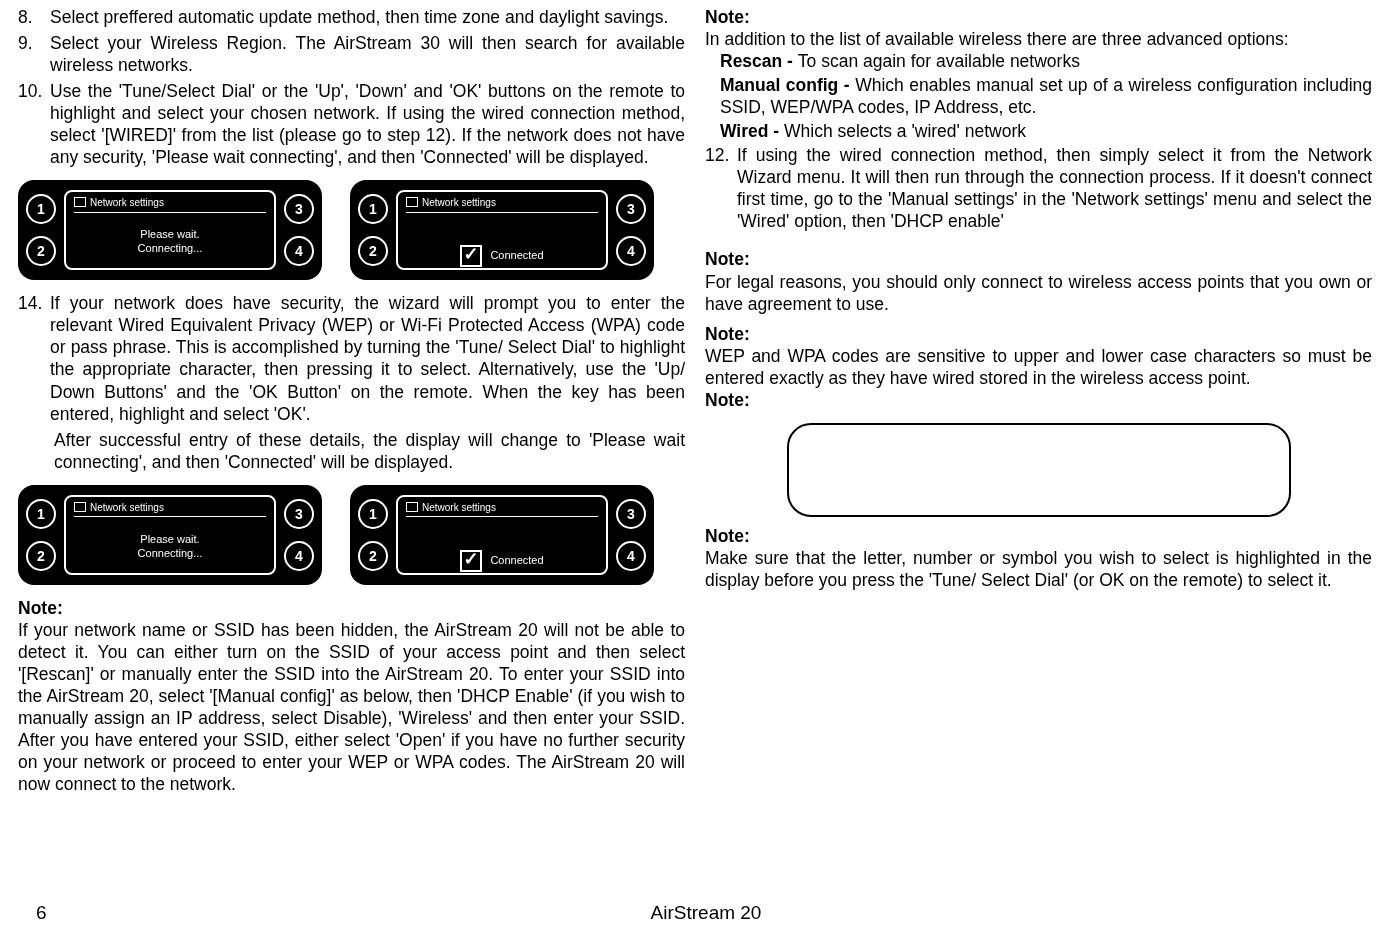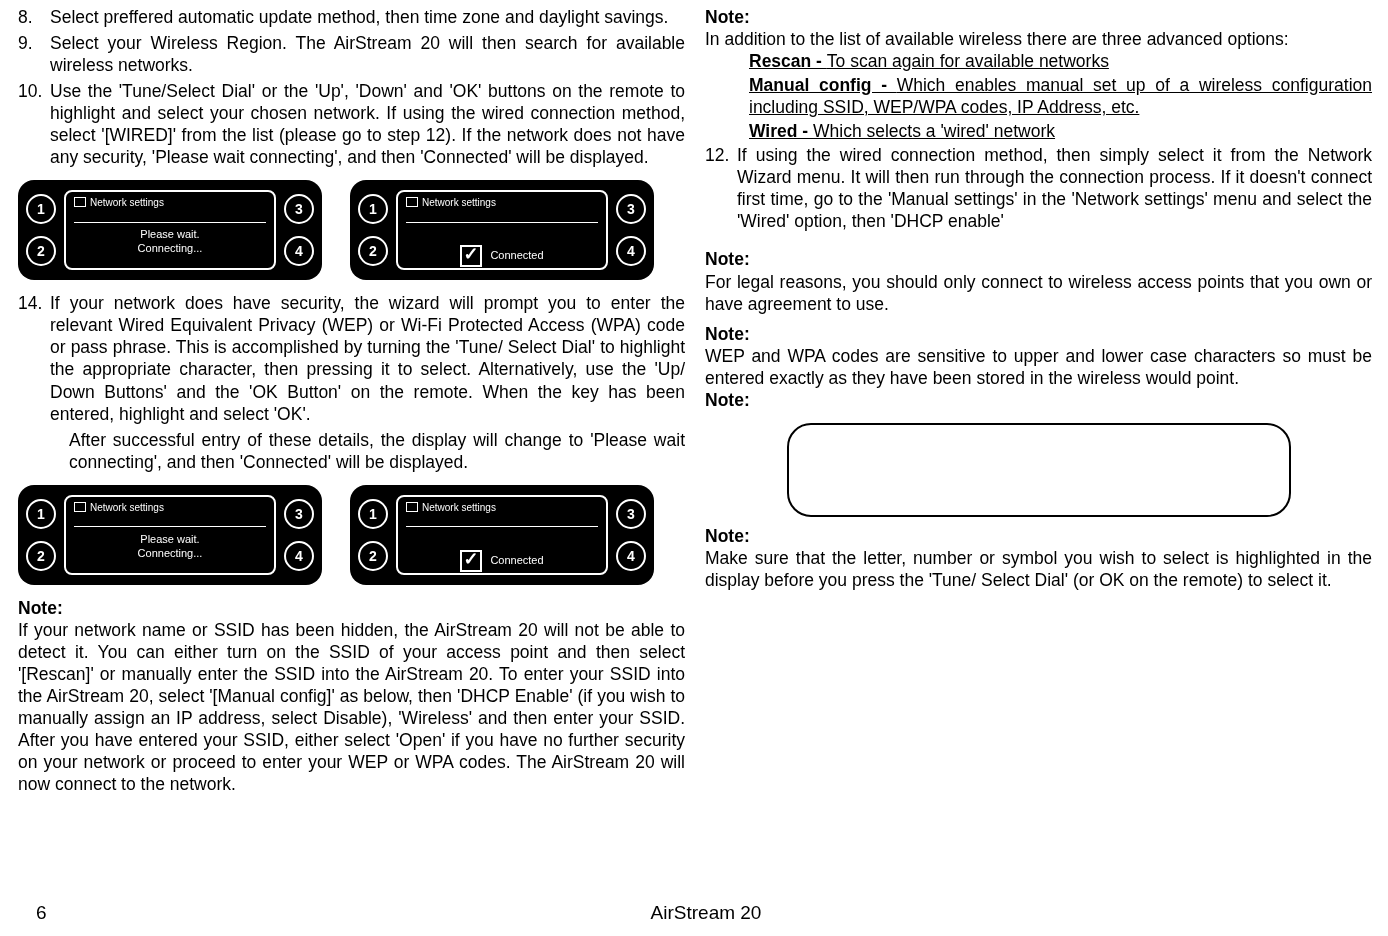--- a/index.html
+++ b/index.html
@@ -28,22 +28,22 @@
     display: flex;
     margin-bottom: 4px;
     text-align: justify;
   }
   .list-num {
     min-width: 32px;
   }
   .list-body { flex:1; text-align: justify; }
   .just { text-align: justify; }
   .note-label { font-weight: bold; }
-  .indent { margin-left: 51px; text-align: justify; }
-  .indent2 { margin-left: 44px; text-align: justify; margin-bottom:2px;text-decoration:underline;}
+  .indent { margin-left: 36px; text-align: justify; }
+  .indent2 { margin-left: 15px; text-align: justify; margin-bottom:2px;}
   .b { font-weight: bold; }
   
   .device-row {
     display:flex;
     gap: 28px;
     justify-content: flex-start;
     margin: 12px 0 12px 0;
   }
   .device {
     background: #000;
@@ -78,21 +78,21 @@
     bottom: 10px;
     border: 2px solid #fff;
     border-radius: 8px;
     color: #fff;
   }
   .screen .title-bar {
     position:absolute;
     top:4px; left:8px; right:8px;
     font-size: 10px;
     border-bottom: 1px solid #fff;
-    padding-bottom:12px;
+    padding-bottom:2px;
   }
   .screen .title-bar .ico {
     display:inline-block;
     width:10px; height:8px;
     border:1px solid #fff;
     margin-right:4px;
     position:relative;
     top:1px;
   }
   .screen .body {
@@ -144,21 +144,21 @@
 
 <div class="page">
 
   <div class="col col-left">
     <div class="list-item">
       <div class="list-num">8.</div>
       <div class="list-body">Select preffered automatic update method, then time zone and daylight savings.</div>
     </div>
     <div class="list-item">
       <div class="list-num">9.</div>
-      <div class="list-body">Select your Wireless Region.  The AirStream 20 will then search for available wireless networks.</div>
+      <div class="list-body">Select your Wireless Region.  The AirStream 30 will then search for available wireless networks.</div>
     </div>
     <div class="list-item">
       <div class="list-num">10.</div>
       <div class="list-body">Use the 'Tune/Select Dial' or the 'Up', 'Down' and 'OK' buttons on the remote to highlight and select your chosen network. If using the wired connection method, select '[WIRED]' from the list (please go to step 12).  If the network does not have any security, 'Please wait connecting', and then 'Connected' will be displayed.</div>
     </div>
 
     <div class="device-row">
       <div class="device">
         <div class="btn b1">1</div>
         <div class="btn b2">2</div>
@@ -243,21 +243,21 @@
       <div class="list-num">12.</div>
       <div class="list-body">If using the wired connection method, then simply select it from the Network Wizard menu.  It will then run through the connection process.  If it doesn't connect first time, go to the 'Manual settings' in the 'Network settings' menu and select the 'Wired' option, then 'DHCP enable'</div>
     </div>
 
     <div style="height:12px"></div>
     <div class="note-label">Note:</div>
     <div class="just">For legal reasons, you should only connect to wireless access points that you own or have agreement to use.</div>
 
     <div style="height:8px"></div>
     <div class="note-label">Note:</div>
-    <div class="just">WEP and WPA codes are sensitive to upper and lower case characters so must be entered exactly as they have been stored in the wireless would point.</div>
+    <div class="just">WEP and WPA codes are sensitive to upper and lower case characters so must be entered exactly as they have wired stored in the wireless access point.</div>
 
     <div class="note-label">Note:</div>
 
     <div class="writein-box"></div>
 
     <div class="note-label">Note:</div>
     <div class="just">Make sure that the letter, number or symbol you wish to select is highlighted in the display before you press the 'Tune/ Select Dial' (or OK on the remote) to select it.</div>
   </div>
 </div>
 

